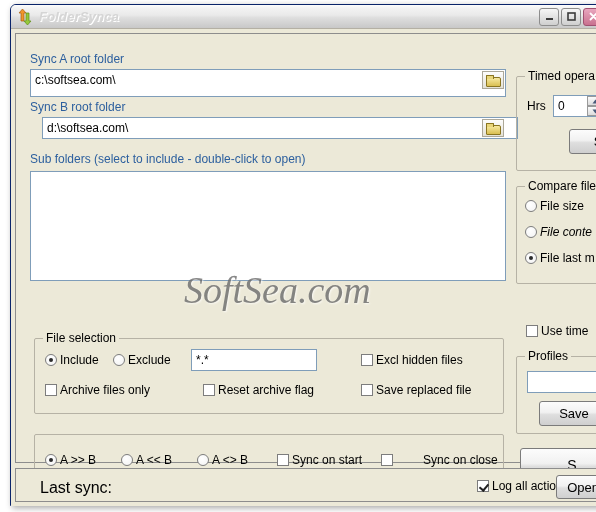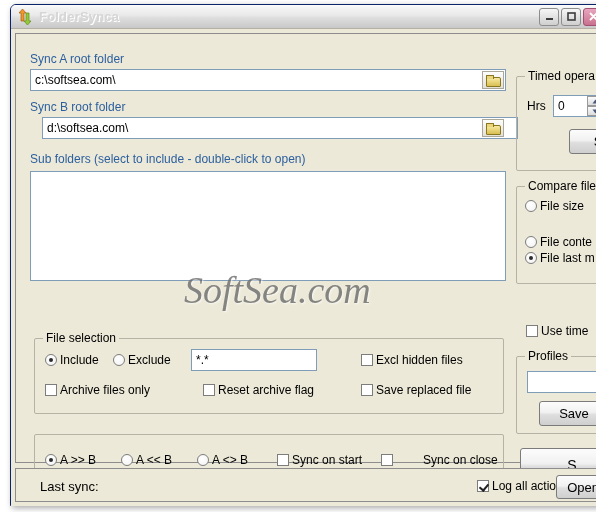--- a/index.html
+++ b/index.html
@@ -39,20 +39,21 @@
     margin: 0 5px 0 5px;
     position: relative; flex: none;
   }
   #title-text {
     font-size: 13px; font-weight: bold;
     color: #d5d5d5;
     text-shadow: 1px 1px 0 #ffffff;
     letter-spacing: .2px;
     white-space: nowrap;
     flex: 1;
+    font-style: italic;
   }
   #window-buttons { display: flex; gap: 2px; margin-right: 6px; flex: none; }
   .winbtn {
     width: 20px; height: 18px;
     border: 1px solid #8d8d8d;
     border-radius: 3px;
     background: linear-gradient(to bottom, #f6f6f6, #cfcfcf);
     display: flex; align-items: center; justify-content: center;
     font-size: 10px; color: #3b3b3b;
   }
@@ -216,21 +217,21 @@
   #statusbar {
     position: absolute;
     left: 4px; top: 439px;
     width: 592px; height: 34px;
     background: #ece9d8;
     border: 1px solid #8d8d8d;
     border-right: none;
   }
   #status-text {
     position: absolute; left: 24px; top: 10px;
-    font-size: 13px; color: #000;
+    font-size: 16px; color: #000;
   }
 </style>
 </head>
 <body>
 
 <div id="app-window">
 
   <div id="titlebar">
     <div id="app-icon">
       <svg width="18" height="18" viewBox="0 0 18 18">
@@ -255,21 +256,21 @@
           <path d="M1.5 1.5 L7.5 7.5 M7.5 1.5 L1.5 7.5" stroke="#ffffff" stroke-width="1.8" stroke-linecap="round"></path>
         </svg>
       </div>
     </div>
   </div>
 
   <div id="client">
     <div id="client-inner">
 
       <div class="lbl-blue" style="left:14px; top:18px;">Sync A root folder</div>
-      <div class="txtbox" style="left:14px; top:35px; width:476px; height:22px;">c:\softsea.com\</div>
+      <div class="txtbox" style="left:14px; top:35px; width:476px; height:28px;">c:\softsea.com\</div>
       <div class="folder-btn" style="left:466px; top:37px;">
         <span class="folder-glyph"></span>
       </div>
 
       <div class="lbl-blue" style="left:14px; top:66px;">Sync B root folder</div>
       <div class="txtbox" style="left:26px; top:83px; width:476px; height:22px;">d:\softsea.com\</div>
       <div class="folder-btn" style="left:466px; top:85px;">
         <span class="folder-glyph"></span>
       </div>
 
@@ -354,21 +355,21 @@
         </div>
         <div class="btn" style="left:52px; top:52px; width:66px; height:25px;">ST</div>
       </div>
 
       <div class="group" style="left:500px; top:152px; width:110px; height:98px;">
         <span class="group-title">Compare file</span>
         <div class="ctl" style="left:8px; top:12px;">
           <span class="radio"></span>
           <span>File size</span>
         </div>
-        <div class="ctl" style="left:8px; top:48px;">
+        <div class="ctl" style="left:8px; top:38px;font-style:italic;">
           <span class="radio"></span>
           <span>File conte</span>
         </div>
         <div class="ctl" style="left:8px; top:64px;">
           <span class="radio on"></span>
           <span>File last m</span>
         </div>
       </div>
 
       <div class="ctl" style="left:510px; top:290px;">

